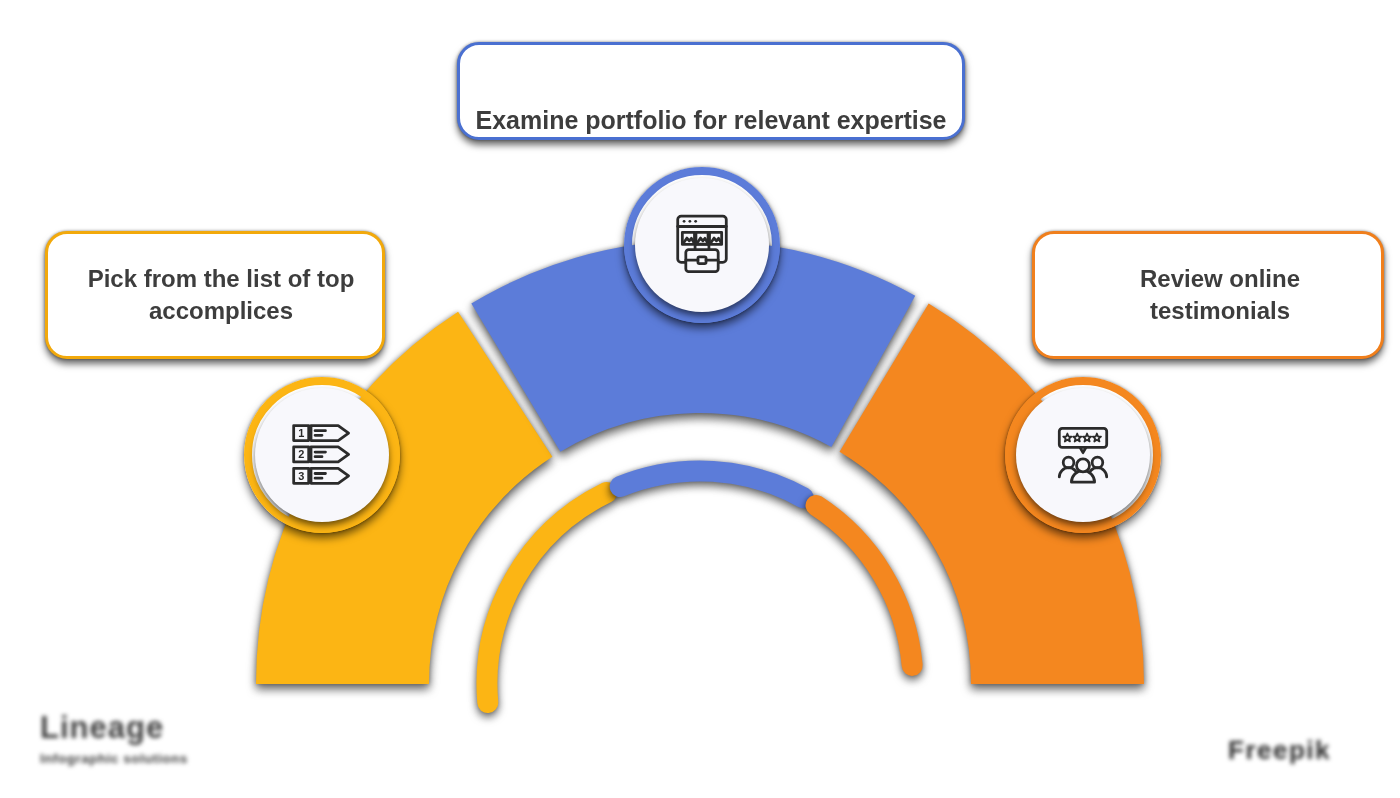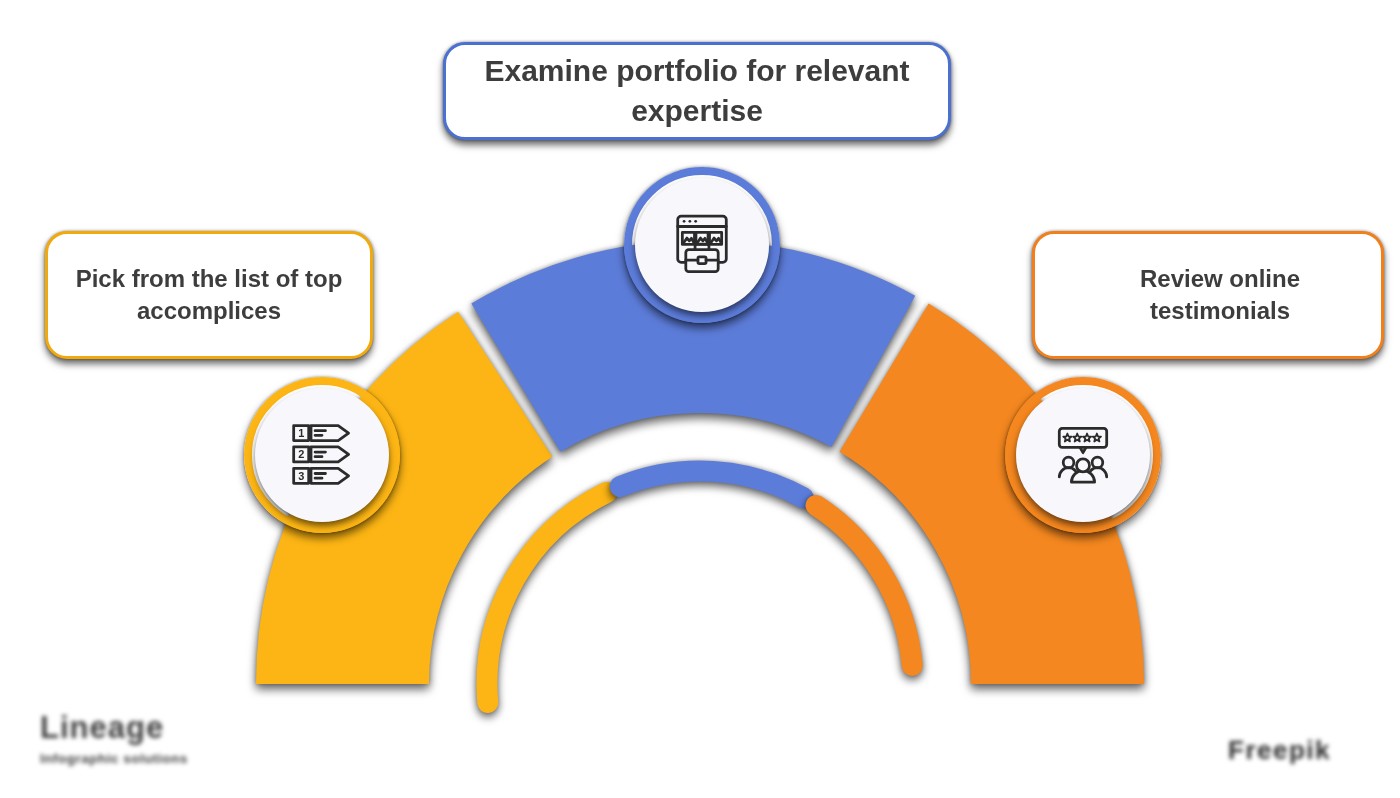--- a/index.html
+++ b/index.html
@@ -20,22 +20,22 @@
   .seg-blue{stroke:var(--blue);}
   .seg-orange{stroke:var(--orange);}
 
   
   .label-box{
     position:absolute;background:#ffffff;border-radius:22px;
     display:flex;align-items:center;justify-content:center;text-align:center;
     font-weight:700;color:var(--text);white-space:pre-line;line-height:1.32;
     box-shadow:0 5px 7px rgba(0,0,0,.58), 0 0 3px rgba(0,0,0,.45);
   }
-  .box-top{left:443px;top:42px;width:502px;height:92px;border:3px solid var(--blue-border);font-size:30px;}
-  .box-left{left:45px;top:231px;width:322px;height:122px;border:3px solid var(--yellow-border);font-size:24px;}
+  .box-top{left:457px;top:42px;width:502px;height:92px;border:3px solid var(--blue-border);font-size:25px;align-items:flex-end;}
+  .box-left{left:45px;top:231px;width:322px;height:122px;border:3px solid var(--yellow-border);font-size:24px;padding-left:12px;}
   .box-right{left:1032px;top:231px;width:322px;height:122px;border:3px solid var(--orange-border);font-size:24px;padding-left:24px;}
 
   
   .icon-circle{
     position:absolute;width:156px;height:156px;border-radius:50%;
     box-shadow:0 5px 9px rgba(0,0,0,.58), 0 0 3px rgba(0,0,0,.40);
     background:transparent;
   }
   .ring{position:absolute;inset:0;border-radius:50%;}
   .ring-blue{border:8px solid var(--blue);}

